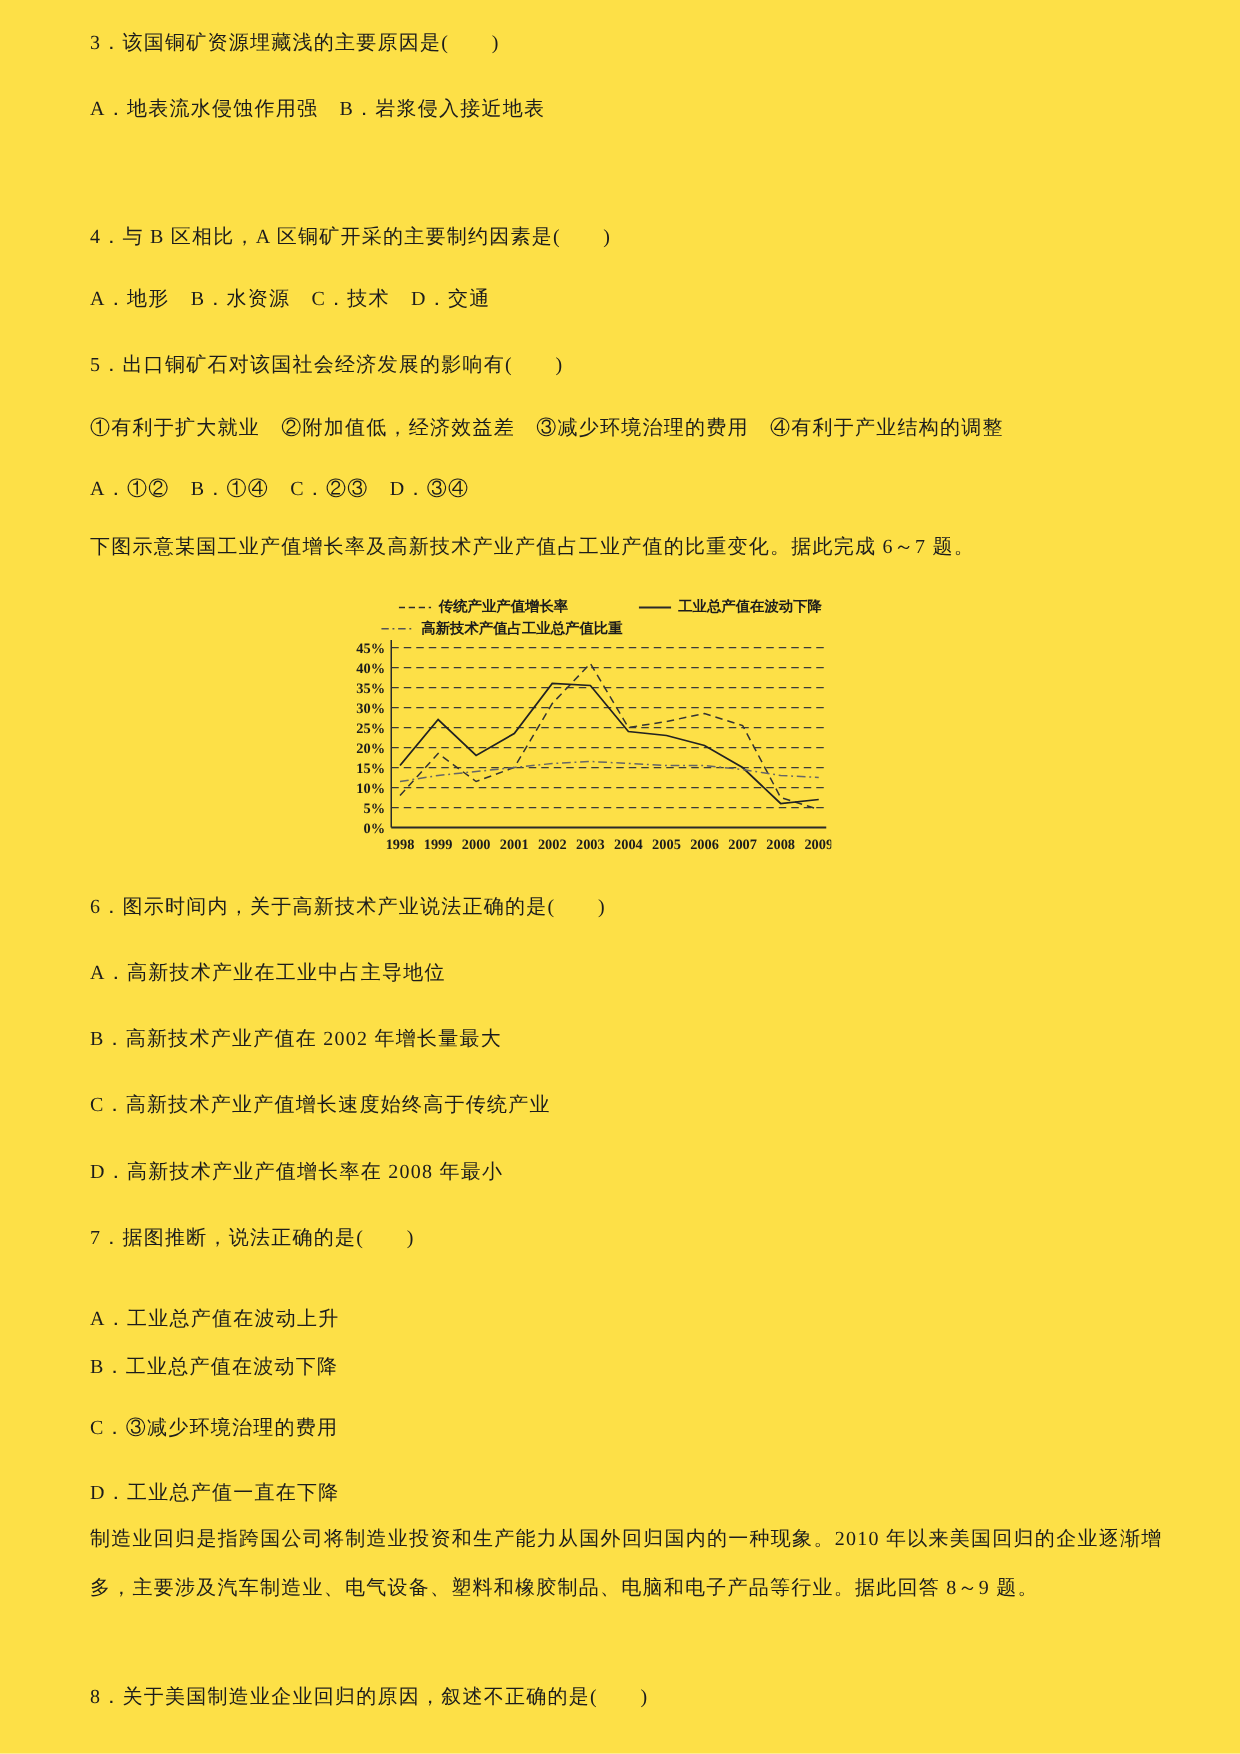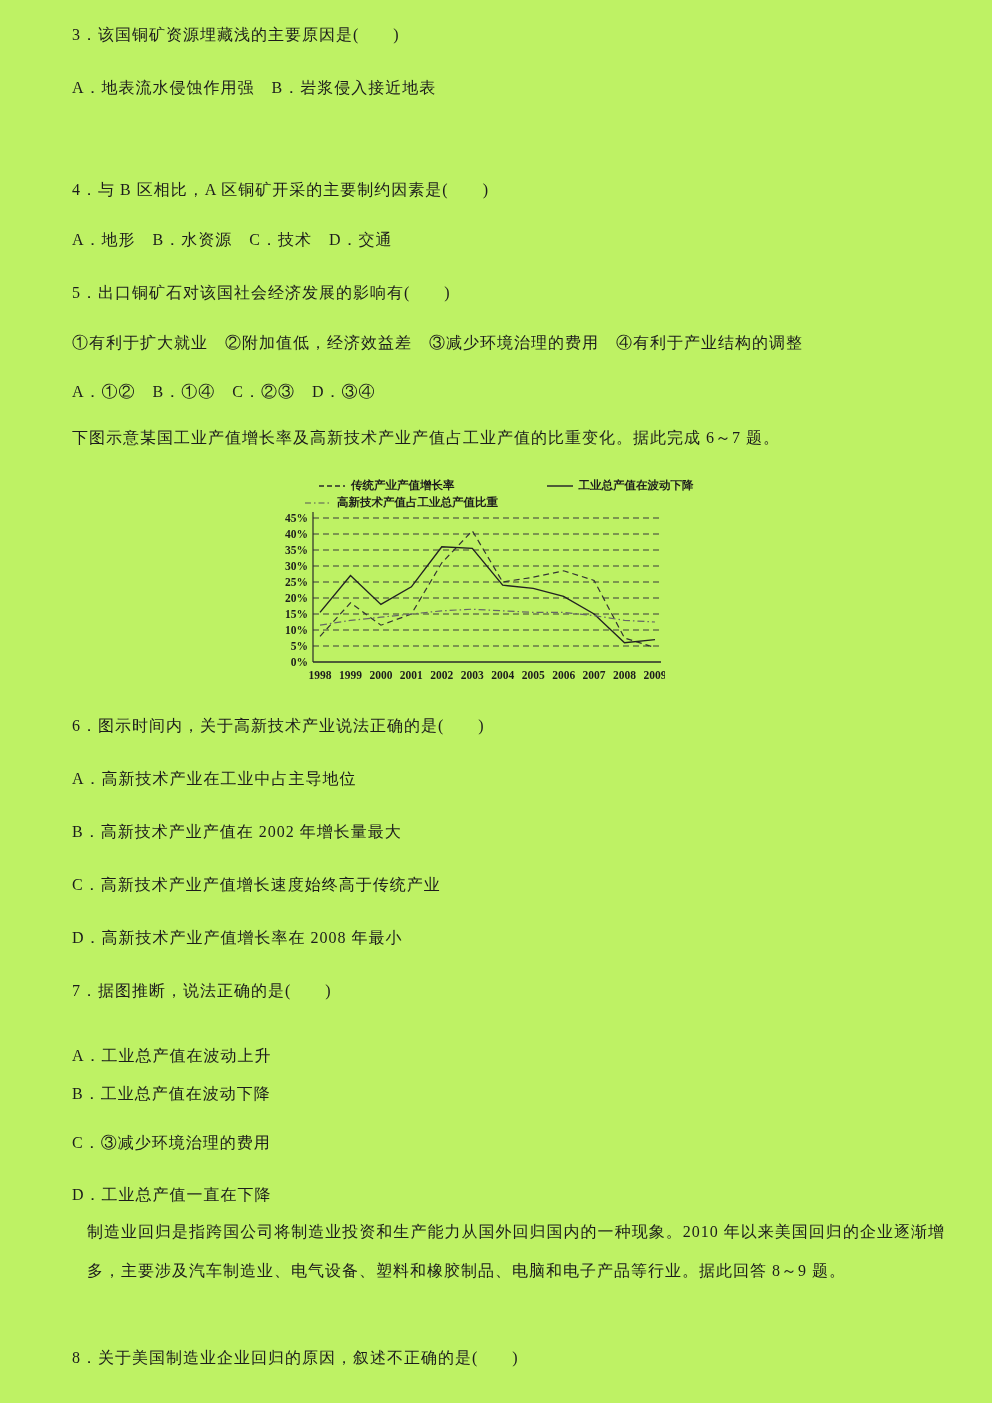--- a/index.html
+++ b/index.html
@@ -1,48 +1,47 @@
 <!DOCTYPE html>
 <html><head>
 <meta charset="utf-8">
 <style>
   html,body { margin:0; padding:0; background:#ffffff; }
   .page {
     position:relative;
     width:992px; height:1403px;
-    background:#bef264;
+    background:#fde047;
     color:#1c1c1c;
     font-family:"Liberation Serif","DejaVu Serif",serif;
     font-size:16px;
     overflow:hidden;
   }
   .line {
     position:absolute;
     left:72px;
     white-space:pre;
     letter-spacing:1px;
     line-height:20px;
   }
   .para {
     position:absolute;
     left:72px;
     width:858px;
     letter-spacing:1px;
     line-height:39px;
     text-align:justify;
-    margin-left:15px;
   }
   .chart-wrap {
     position:absolute;
     left:283px;
     top:477px;
     width:392px;
   }
   .legend { font-size:11.5px; font-weight:bold; letter-spacing:0; }
-  .legend-row { display:flex; align-items:center; height:17px;gap:36px; }
+  .legend-row { display:flex; align-items:center; height:17px; }
   .legend-item { display:flex; align-items:center; white-space:nowrap; }
   .legend-item svg { margin-right:6px; display:block; }
   #chart-svg text {
     font-family:"Liberation Serif","DejaVu Serif",serif;
     font-size:11.5px;
     font-weight:bold;
     fill:#1c1c1c;
     letter-spacing:0;
   }
 </style>

